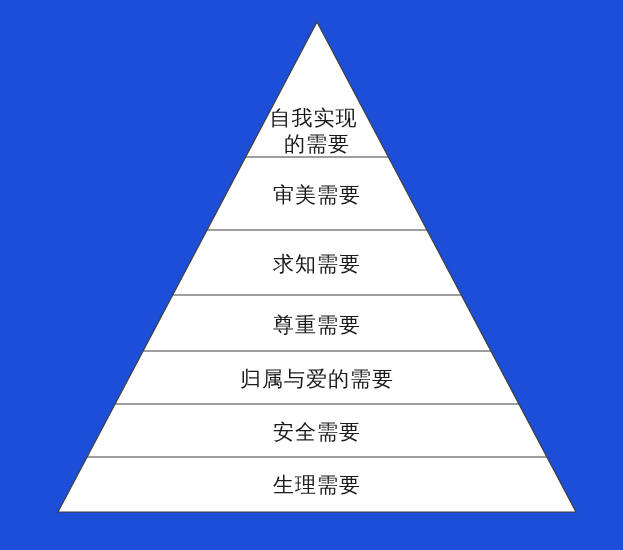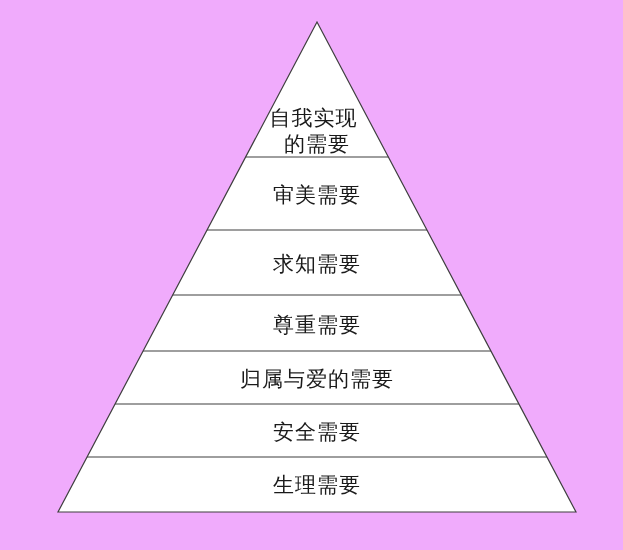--- a/index.html
+++ b/index.html
@@ -8,21 +8,21 @@
     background: #ffffff;
     width: 623px;
     height: 550px;
     overflow: hidden;
     font-family: "Liberation Sans", sans-serif;
   }
   .canvas {
     position: relative;
     width: 623px;
     height: 550px;
-    background: #f0abfc;
+    background: #1d4ed8;
   }
   svg {
     display: block;
   }
   .pyramid-shape {
     fill: #ffffff;
     stroke: #3f3f3f;
     stroke-width: 1.2;
   }
   .divider {

